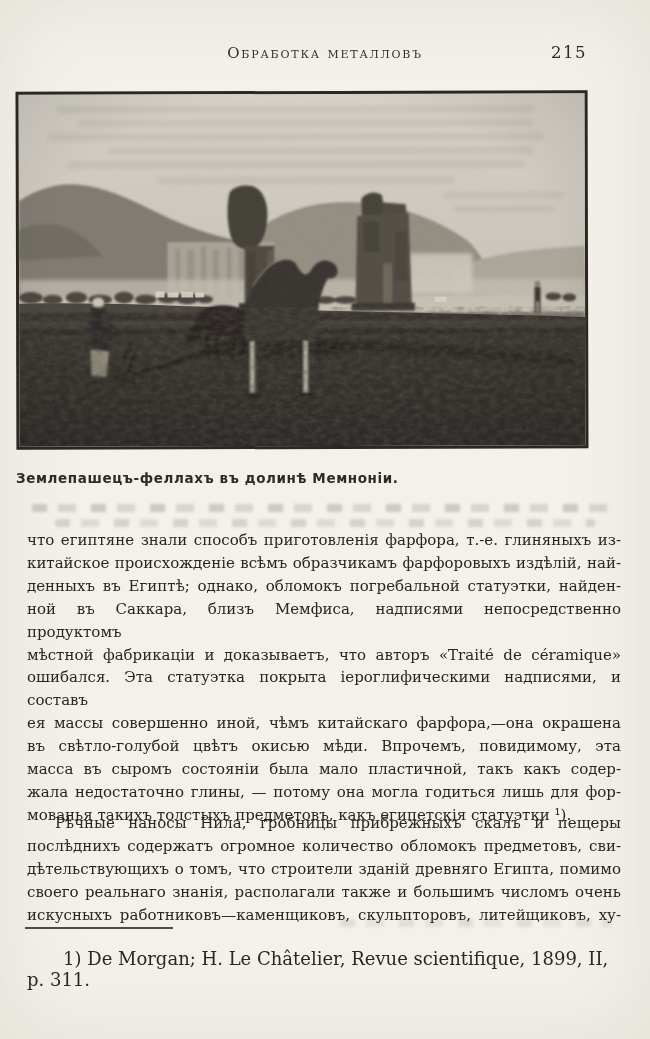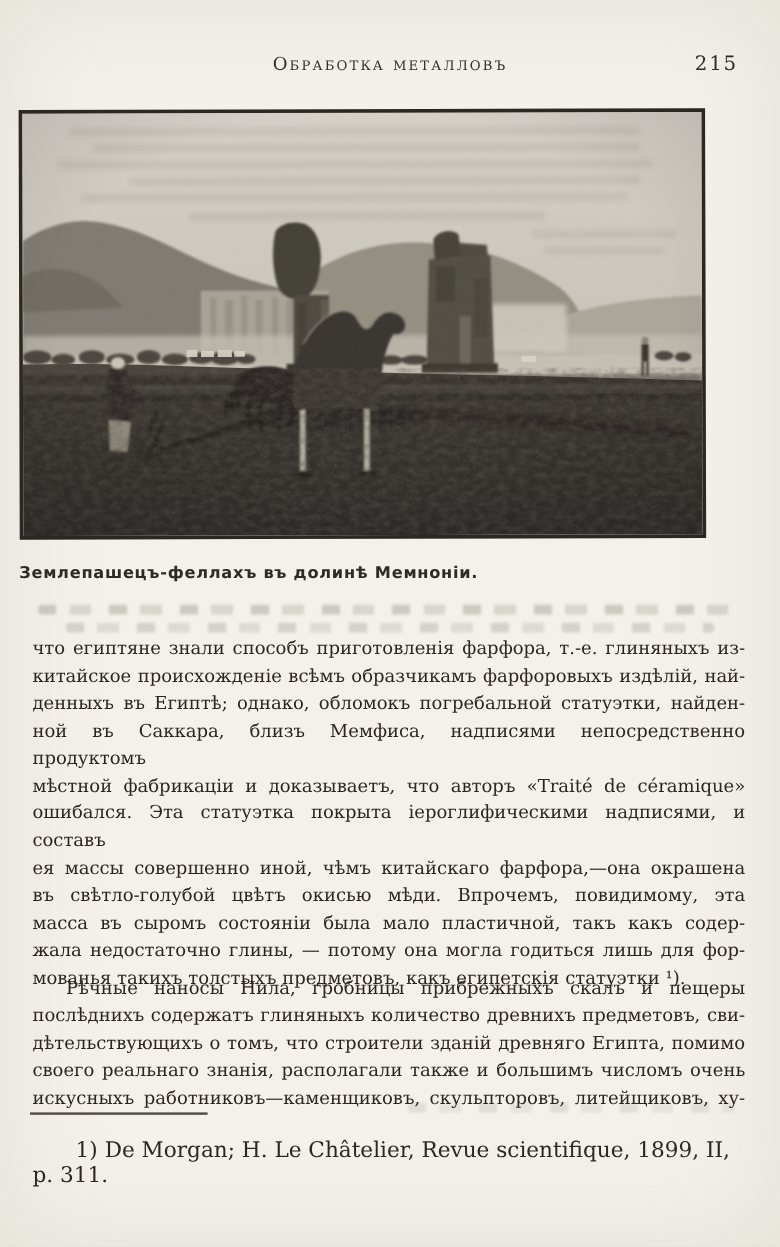--- a/index.html
+++ b/index.html
@@ -6,21 +6,21 @@
   .page {
     position:relative; width:650px; height:1039px; margin:0 auto;
     background:#f3f1ea; overflow:hidden;
     font-family:"DejaVu Serif","DejaVu Sans",serif; color:#2a251f;
     box-shadow: inset 0 0 90px rgba(125,115,95,0.13);
   }
   .runhead {
     position:absolute; top:44px; left:0; width:650px; text-align:center;
     font-variant:small-caps; letter-spacing:1.8px; font-size:15px; color:#34302a;
   }
-  .pagenum { position:absolute; top:43px; left:551px; font-size:16.5px; letter-spacing:1.5px; color:#2e2a24;margin-left:28px; }
+  .pagenum { position:absolute; top:43px; left:551px; font-size:16.5px; letter-spacing:1.5px; color:#2e2a24; }
 
   .photo {
     position:absolute; left:16px; top:91px; width:566px; height:352px;
     border:3px solid #2b2823; background:#cdc9c0; transform:rotate(-0.15deg);
   }
   .photo svg { display:block; width:100%; height:100%; }
 
   .caption {
     position:absolute; top:470px; left:16px; width:572px; text-align:left;
     font-family:"DejaVu Sans",sans-serif; font-weight:bold; font-size:13.5px;
@@ -257,21 +257,21 @@
     <div class="jline">ошибался. Эта статуэтка покрыта іероглифическими надписями, и составъ</div>
     <div class="jline">ея массы совершенно иной, чѣмъ китайскаго фарфора,—она окрашена</div>
     <div class="jline">въ свѣтло-голубой цвѣтъ окисью мѣди. Впрочемъ, повидимому, эта</div>
     <div class="jline">масса въ сыромъ состояніи была мало пластичной, такъ какъ содер-</div>
     <div class="jline">жала недостаточно глины, — потому она могла годиться лишь для фор-</div>
     <div class="jline end">мованья такихъ толстыхъ предметовъ, какъ египетскія статуэтки ¹).</div>
   </section>
 
   <section class="para p2">
     <div class="jline indent">Рѣчные наносы Нила, гробницы прибрежныхъ скалъ и пещеры</div>
-    <div class="jline">послѣднихъ содержатъ глиняныхъ количество древнихъ предметовъ, сви-</div>
+    <div class="jline">послѣднихъ содержатъ огромное количество обломокъ предметовъ, сви-</div>
     <div class="jline">дѣтельствующихъ о томъ, что строители зданій древняго Египта, помимо</div>
     <div class="jline">своего реальнаго знанія, располагали также и большимъ числомъ очень</div>
     <div class="jline">искусныхъ работниковъ—каменщиковъ, скульпторовъ, литейщиковъ, ху-</div>
   </section>
 
   <div class="fnrule"></div>
   <div class="footnote">1) De Morgan; H. Le Châtelier, Revue scientifique, 1899, II, p. 311.</div>
 
 </div>
 

